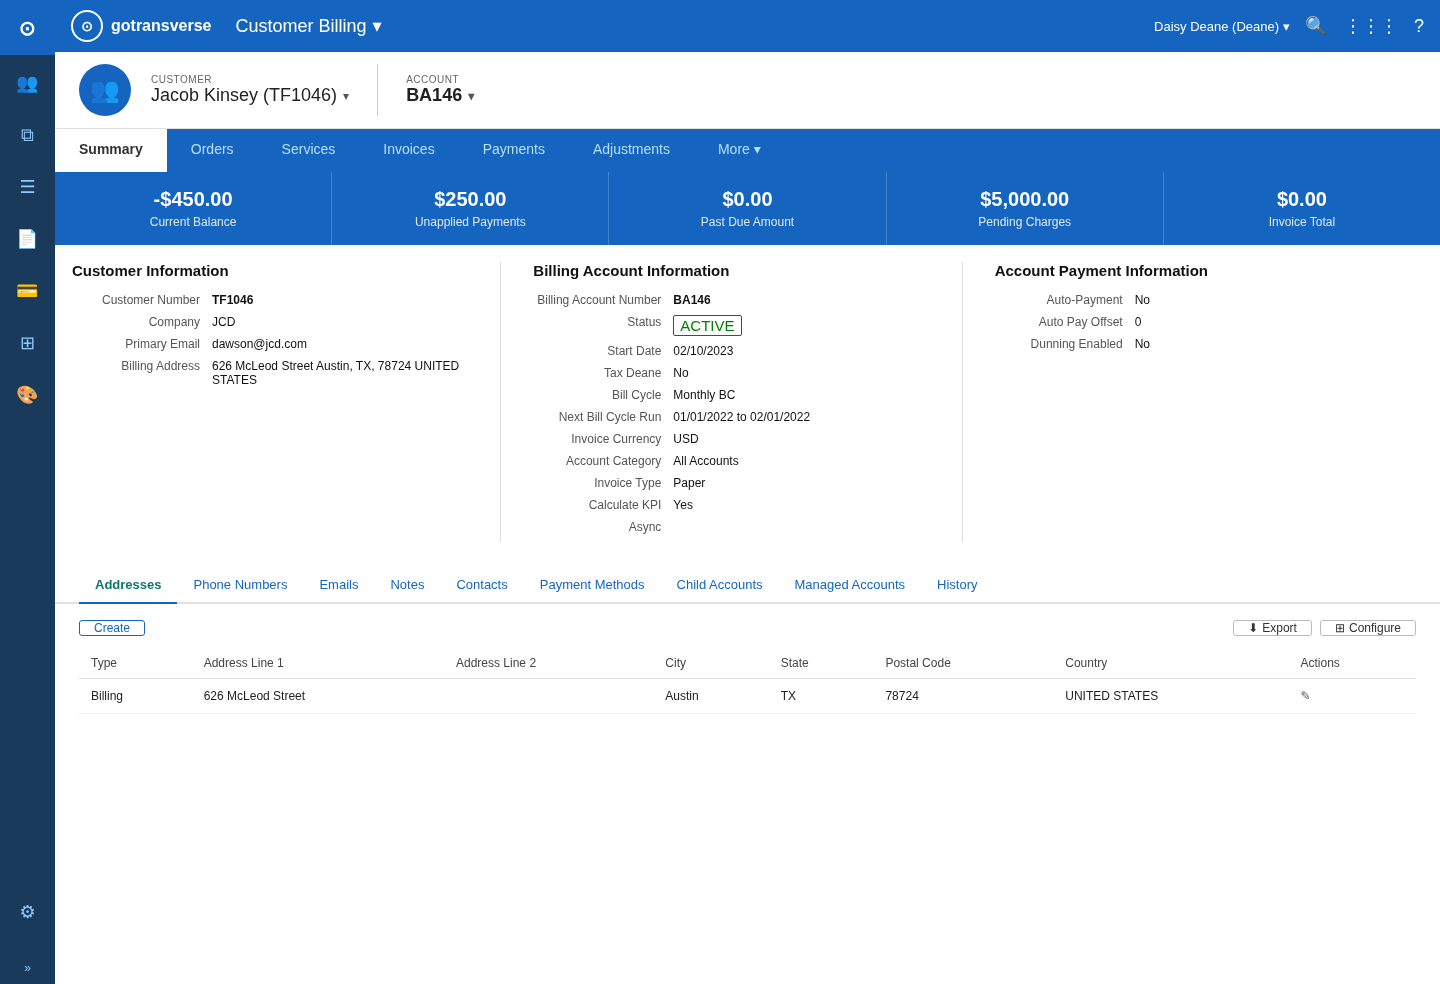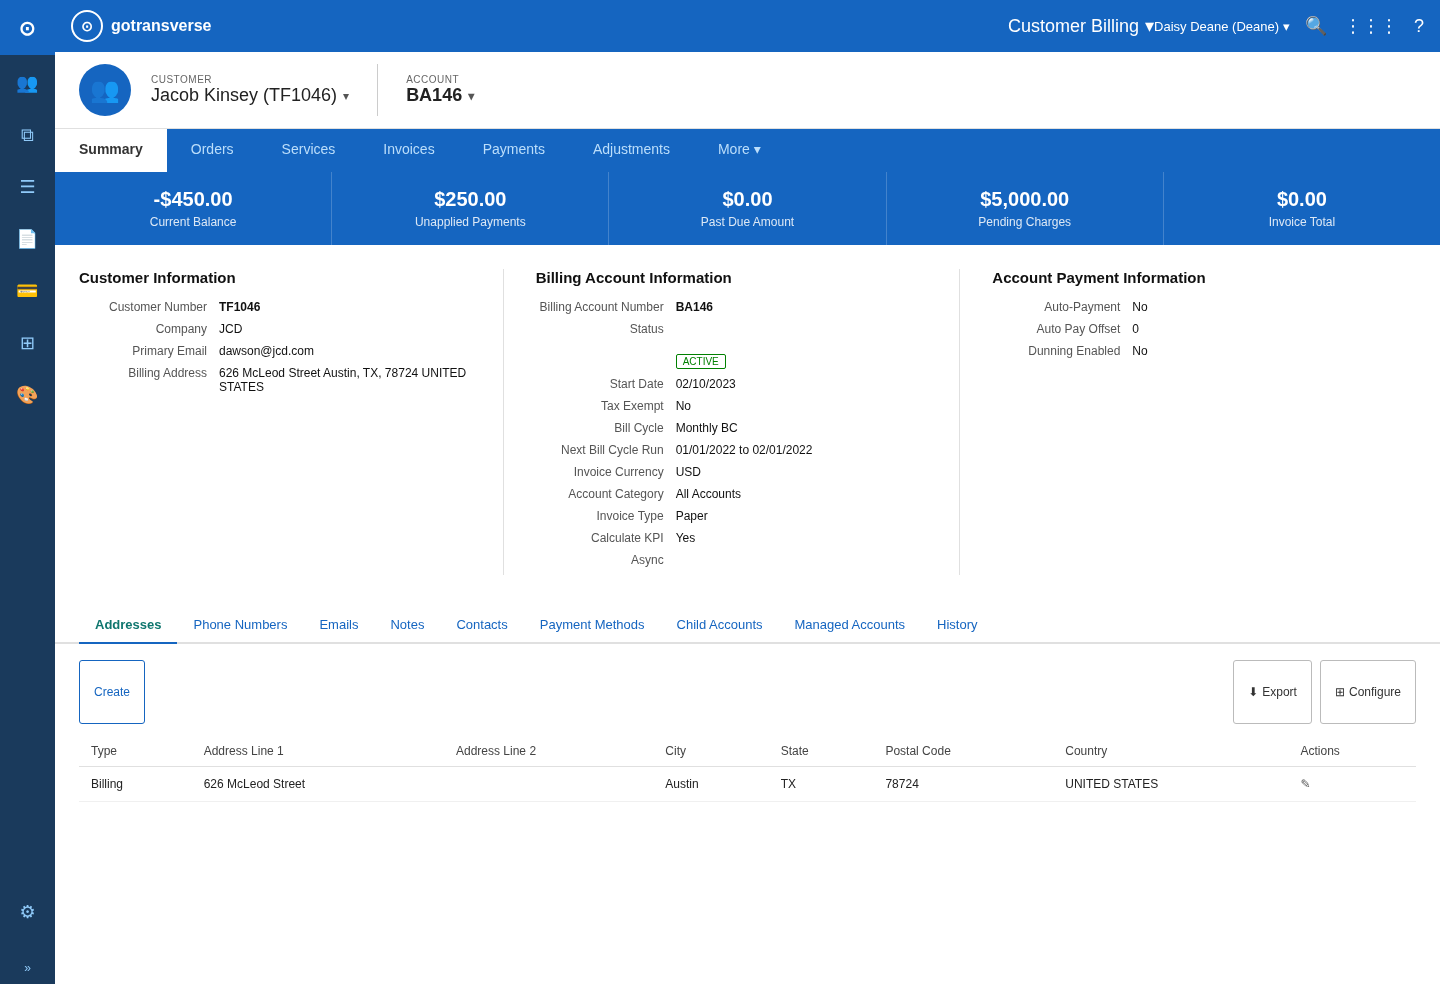--- a/index.html
+++ b/index.html
@@ -69,21 +69,21 @@
     .topnav-brand-logo {
       width: 32px; height: 32px;
       border: 2px solid white; border-radius: 50%;
       display: flex; align-items: center; justify-content: center;
       color: white; font-size: 14px;
     }
     .topnav-center {
       flex: 1;
       display: flex;
       align-items: center;
-      justify-content: flex-end;
+      justify-content: flex-start;
     }
     .topnav-title {
       color: white;
       font-size: 18px;
       display: flex; align-items: center; gap: 6px;
     }
     .topnav-right {
       display: flex; align-items: center; gap: 16px; color: white;
     }
     .topnav-user {
@@ -165,21 +165,21 @@
       font-size: 20px;
       font-weight: bold;
       margin-bottom: 4px;
     }
     .summary-label { font-size: 12px; opacity: 0.85; }
 
     
     .info-sections {
       display: flex;
       gap: 12px;
-      padding: 24px;
+      padding: 17px;
       flex-shrink: 0;
     }
     .info-section {
       flex: 1;
       padding: 0 20px;
       border-right: 1px solid #e0e0e0;
     }
     .info-section:first-child { padding-left: 0; }
     .info-section:last-child { border-right: none; }
     .info-section-title {
@@ -205,23 +205,22 @@
       font-size: 12px;
       color: #111;
       font-weight: 500;
     }
     .info-val.bold { font-weight: bold; }
     .status-badge {
       display: inline-block;
       border: 1px solid green;
       color: green;
       padding: 1px 6px;
-      font-size: 10px;
+      font-size: 15px;
       border-radius: 2px;
-      margin-top: 32px;
     }
 
     
     .bottom-tabs {
       display: flex;
       border-bottom: 2px solid #e0e0e0;
       padding: 0 24px;
       flex-shrink: 0;
       margin-top: 8px;
     }
@@ -245,21 +244,21 @@
       padding: 16px 24px;
       flex-shrink: 0;
     }
     .table-actions {
       display: flex;
       justify-content: space-between;
       align-items: center;
       margin-bottom: 12px;
     }
     .btn {
-      padding: 24px 14px;
+      padding: 0 14px;
       font-size: 12px;
       cursor: pointer;
       border-radius: 3px;
     }
     .btn-outline {
       border: 1px solid #1565c0;
       background: white;
       color: #1565c0;
     }
     .btn-group { display: flex; gap: 8px; }
@@ -429,21 +428,21 @@
         </div>
         <div class="info-row">
           <div class="info-key">Status</div>
           <div class="info-val"><span class="status-badge">ACTIVE</span></div>
         </div>
         <div class="info-row">
           <div class="info-key">Start Date</div>
           <div class="info-val">02/10/2023</div>
         </div>
         <div class="info-row">
-          <div class="info-key">Tax Exempt</div>
+          <div class="info-key">Tax Deane</div>
           <div class="info-val">No</div>
         </div>
         <div class="info-row">
           <div class="info-key">Bill Cycle</div>
           <div class="info-val">Monthly BC</div>
         </div>
         <div class="info-row">
           <div class="info-key">Next Bill Cycle Run</div>
           <div class="info-val">01/01/2022 to 02/01/2022</div>
         </div>

